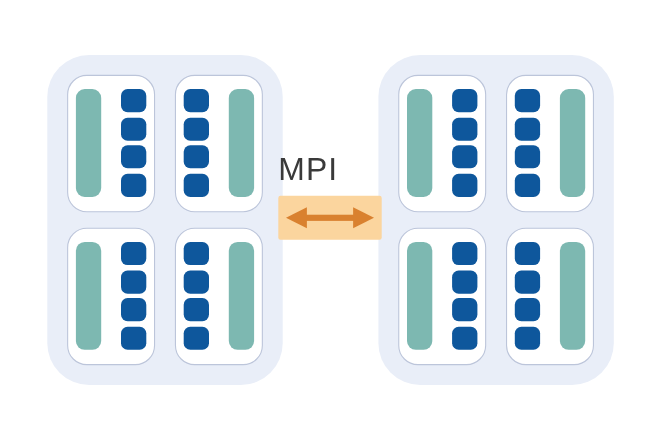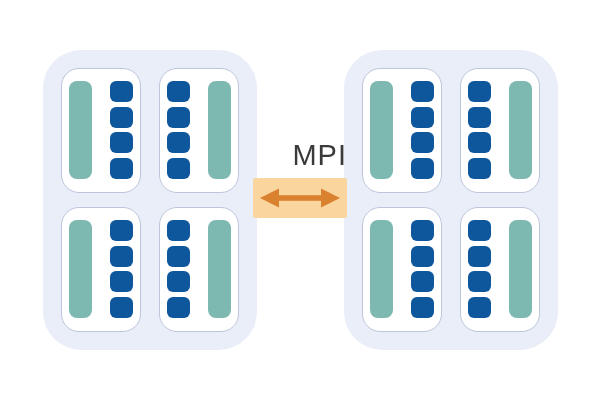--- a/index.html
+++ b/index.html
@@ -51,21 +51,21 @@
     width: 23px; height: 21px;
     border-radius: 6px;
     background: var(--blue, #0e579c);
   }
 
   .mpi-label {
     position: absolute;
     left: 253px; top: 138px;
     width: 94px; height: 34px;
     line-height: 34px;
-    text-align: right;
+    text-align: left;
     font-size: 29px;
     font-weight: 300;
     letter-spacing: 1px;
     color: var(--label-text, #3a3a3a);
   }
   .mpi-box {
     position: absolute;
     left: 253px; top: 178px;
     width: 94px; height: 40px;
     background: var(--box-fill, #fbd59e);

